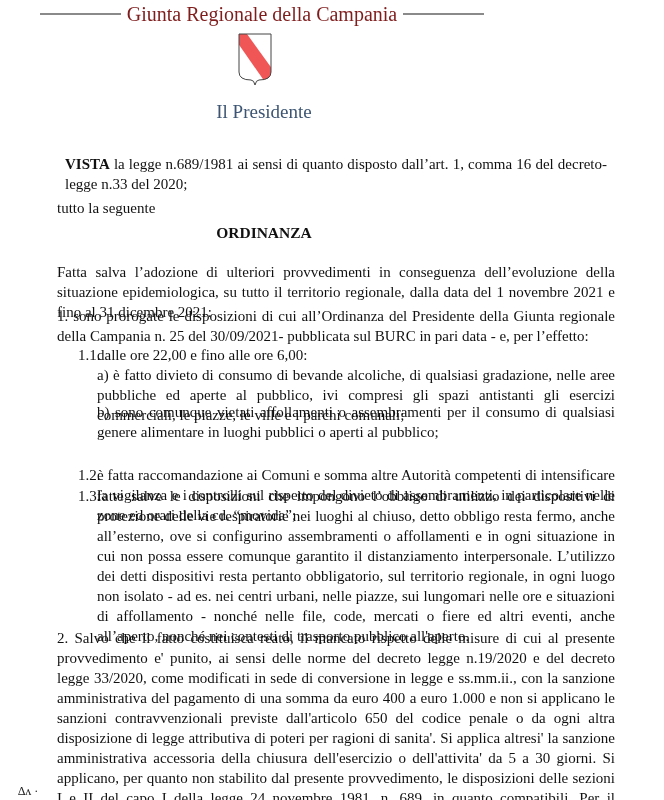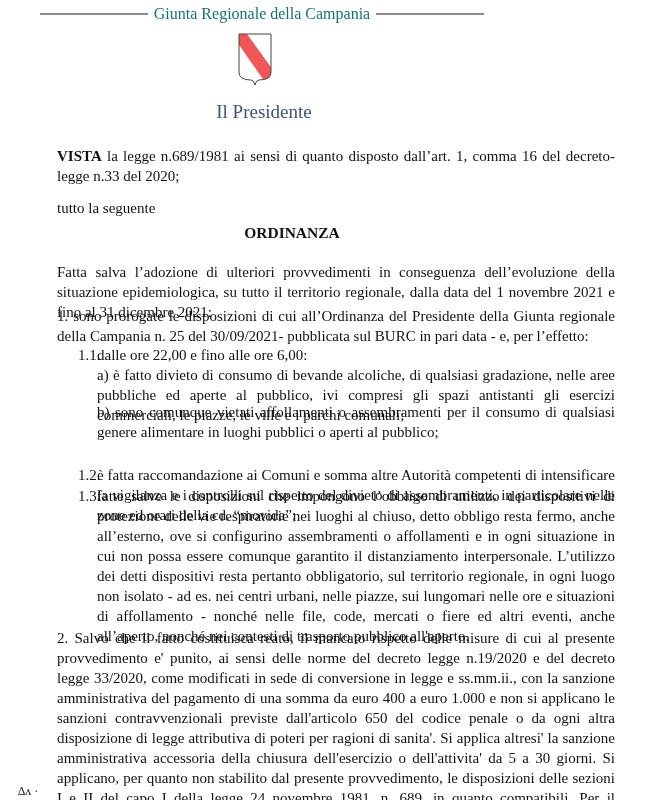--- a/index.html
+++ b/index.html
@@ -1,27 +1,27 @@
 <!DOCTYPE html>
 <html><head>
 <meta charset="utf-8">
 <style>
   html, body { margin:0; padding:0; background:#ffffff; }
   body { width:664px; height:800px; overflow:hidden; position:relative;
          font-family:"Liberation Serif", serif; color:#111; }
   .hdr-wrap { position:absolute; top:2px; left:40px; width:444px; height:24px; display:flex; align-items:center; }
   .hdr-line { flex:1; height:0; border-top:2px solid #8a8a8a; }
-  .hdr-title { font-size:16px; color:#0f766e; padding:0 6px; white-space:nowrap; }
+  .hdr-title { font-size:20px; color:#7f1d1d; padding:0 6px; white-space:nowrap; }
   .crest { position:absolute; top:32px; left:237px; width:36px; height:56px; }
   .president { position:absolute; top:101px; left:0; width:528px; text-align:center; font-size:19px; color:#3d5573; }
   .doc { position:absolute; left:57px; width:558px; font-size:15px; line-height:20px; }
   .just { text-align:justify; text-align-last:left; }
-  .p { margin:0; }
+  .p { margin:8px; }
   b { font-weight:bold; }
-  .title { position:absolute; top:224px; left:0; width:528px; text-align:center; font-weight:bold; font-size:15.5px;margin-left:28px; }
+  .title { position:absolute; top:224px; left:0; width:528px; text-align:center; font-weight:bold; font-size:15.5px; }
   .item { display:flex; }
   .num { flex:none; }
   .txt { flex:1; text-align:justify; }
   .sub1 { position:absolute; left:78px; width:537px; font-size:15px; line-height:20px; }
   .sub2 { position:absolute; left:97px; width:518px; font-size:15px; line-height:20px; }
   .footer-mark { position:absolute; left:18px; top:784px; font-size:12px; color:#222; }
 </style>
 </head>
 <body>
 

